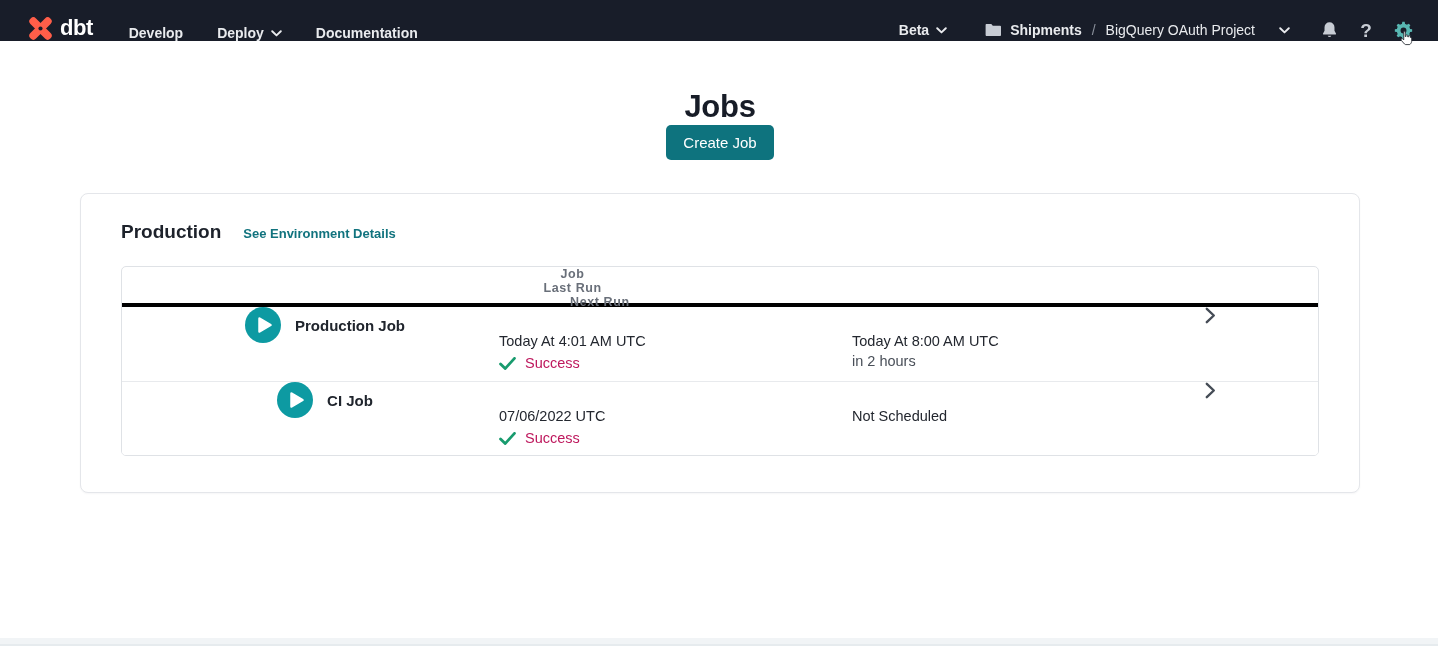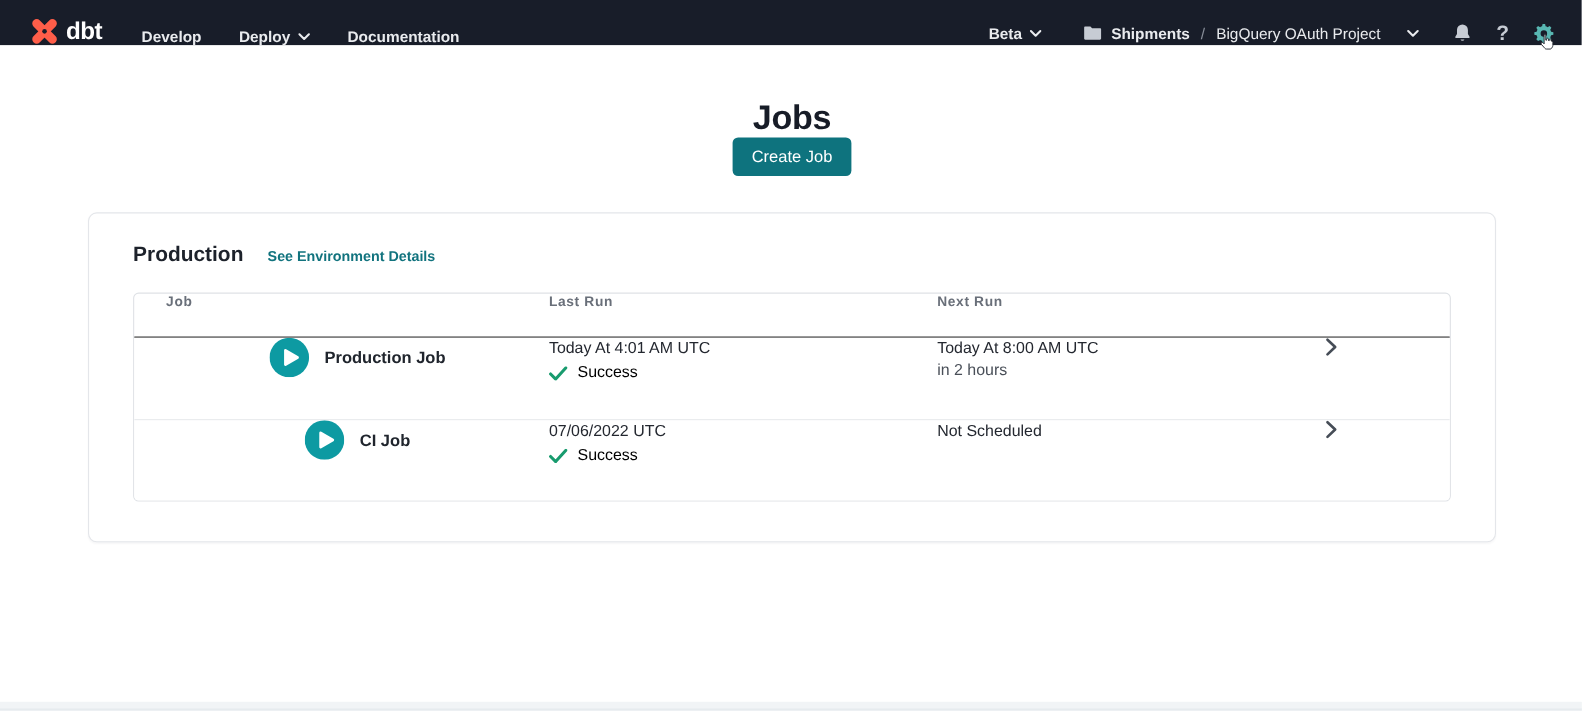--- a/index.html
+++ b/index.html
@@ -33,34 +33,34 @@
 
   
   .card { margin-top:33px; border:1px solid #e4e6ea; border-radius:8px; background:#fff;
           box-shadow:0 1px 2px rgba(22,28,45,.04); padding:27px 40px 36px 40px; }
   .card-head { display:flex; align-items:baseline; gap:22px; }
   .env-title { font-size:19px; font-weight:700; color:#1d222b; }
   .env-link { font-size:13px; font-weight:700; color:#11737e; text-decoration:none; cursor:pointer; }
 
   
   .jobs-table { margin-top:23px; border:1px solid #dfe2e6; border-radius:5px; overflow:hidden; }
-  .thead { display:flex; height:40px; border-bottom:1px solid #000000; }
+  .thead { display:flex; align-items:center; height:40px; border-bottom:4px solid #000000;flex-direction:column; }
   .th { font-size:12.5px; font-weight:700; color:#696f79; letter-spacing:.6px; }
   .col-job  { width:377px; padding-left:29px; }
   .col-last { width:353px; }
   .col-next { width:300px; }
   .col-arrow{ flex:1; display:flex; align-items:center; padding-left:53px; }
   .trow { display:flex; align-items:flex-start; height:74px; cursor:pointer; background:#fff; }
   .trow + .trow { border-top:1px solid #e8eaed; }
   .cell { display:flex; flex-direction:column; justify-content:center; }
   .job-cell { flex-direction:row; align-items:center; gap:14px; }
   .job-name { font-size:15px; font-weight:700; color:#20252d; }
-  .time-line { font-size:14.5px; color:#23272f; line-height:20px; }
+  .time-line { font-size:14.5px; color:#23272f; line-height:20px;margin-top:24px; }
   .status-line { display:flex; align-items:center; gap:9px; margin-top:2px; }
-  .status-text { font-size:14.5px; color:#000000; line-height:20px; }
+  .status-text { font-size:14.5px; color:#be185d; line-height:20px; }
   .sub-line { font-size:14.5px; color:#494f58; line-height:20px; }
   .play-btn { width:36px; height:36px; flex:0 0 36px; cursor:pointer; display:flex; }
 
   
   .footer-strip { position:absolute; left:0; bottom:0; width:1438px; height:8px;
                   background:#f1f4f6; border-bottom:2px solid #e6ebee; }
 </style>
 </head>
 <body>
 

